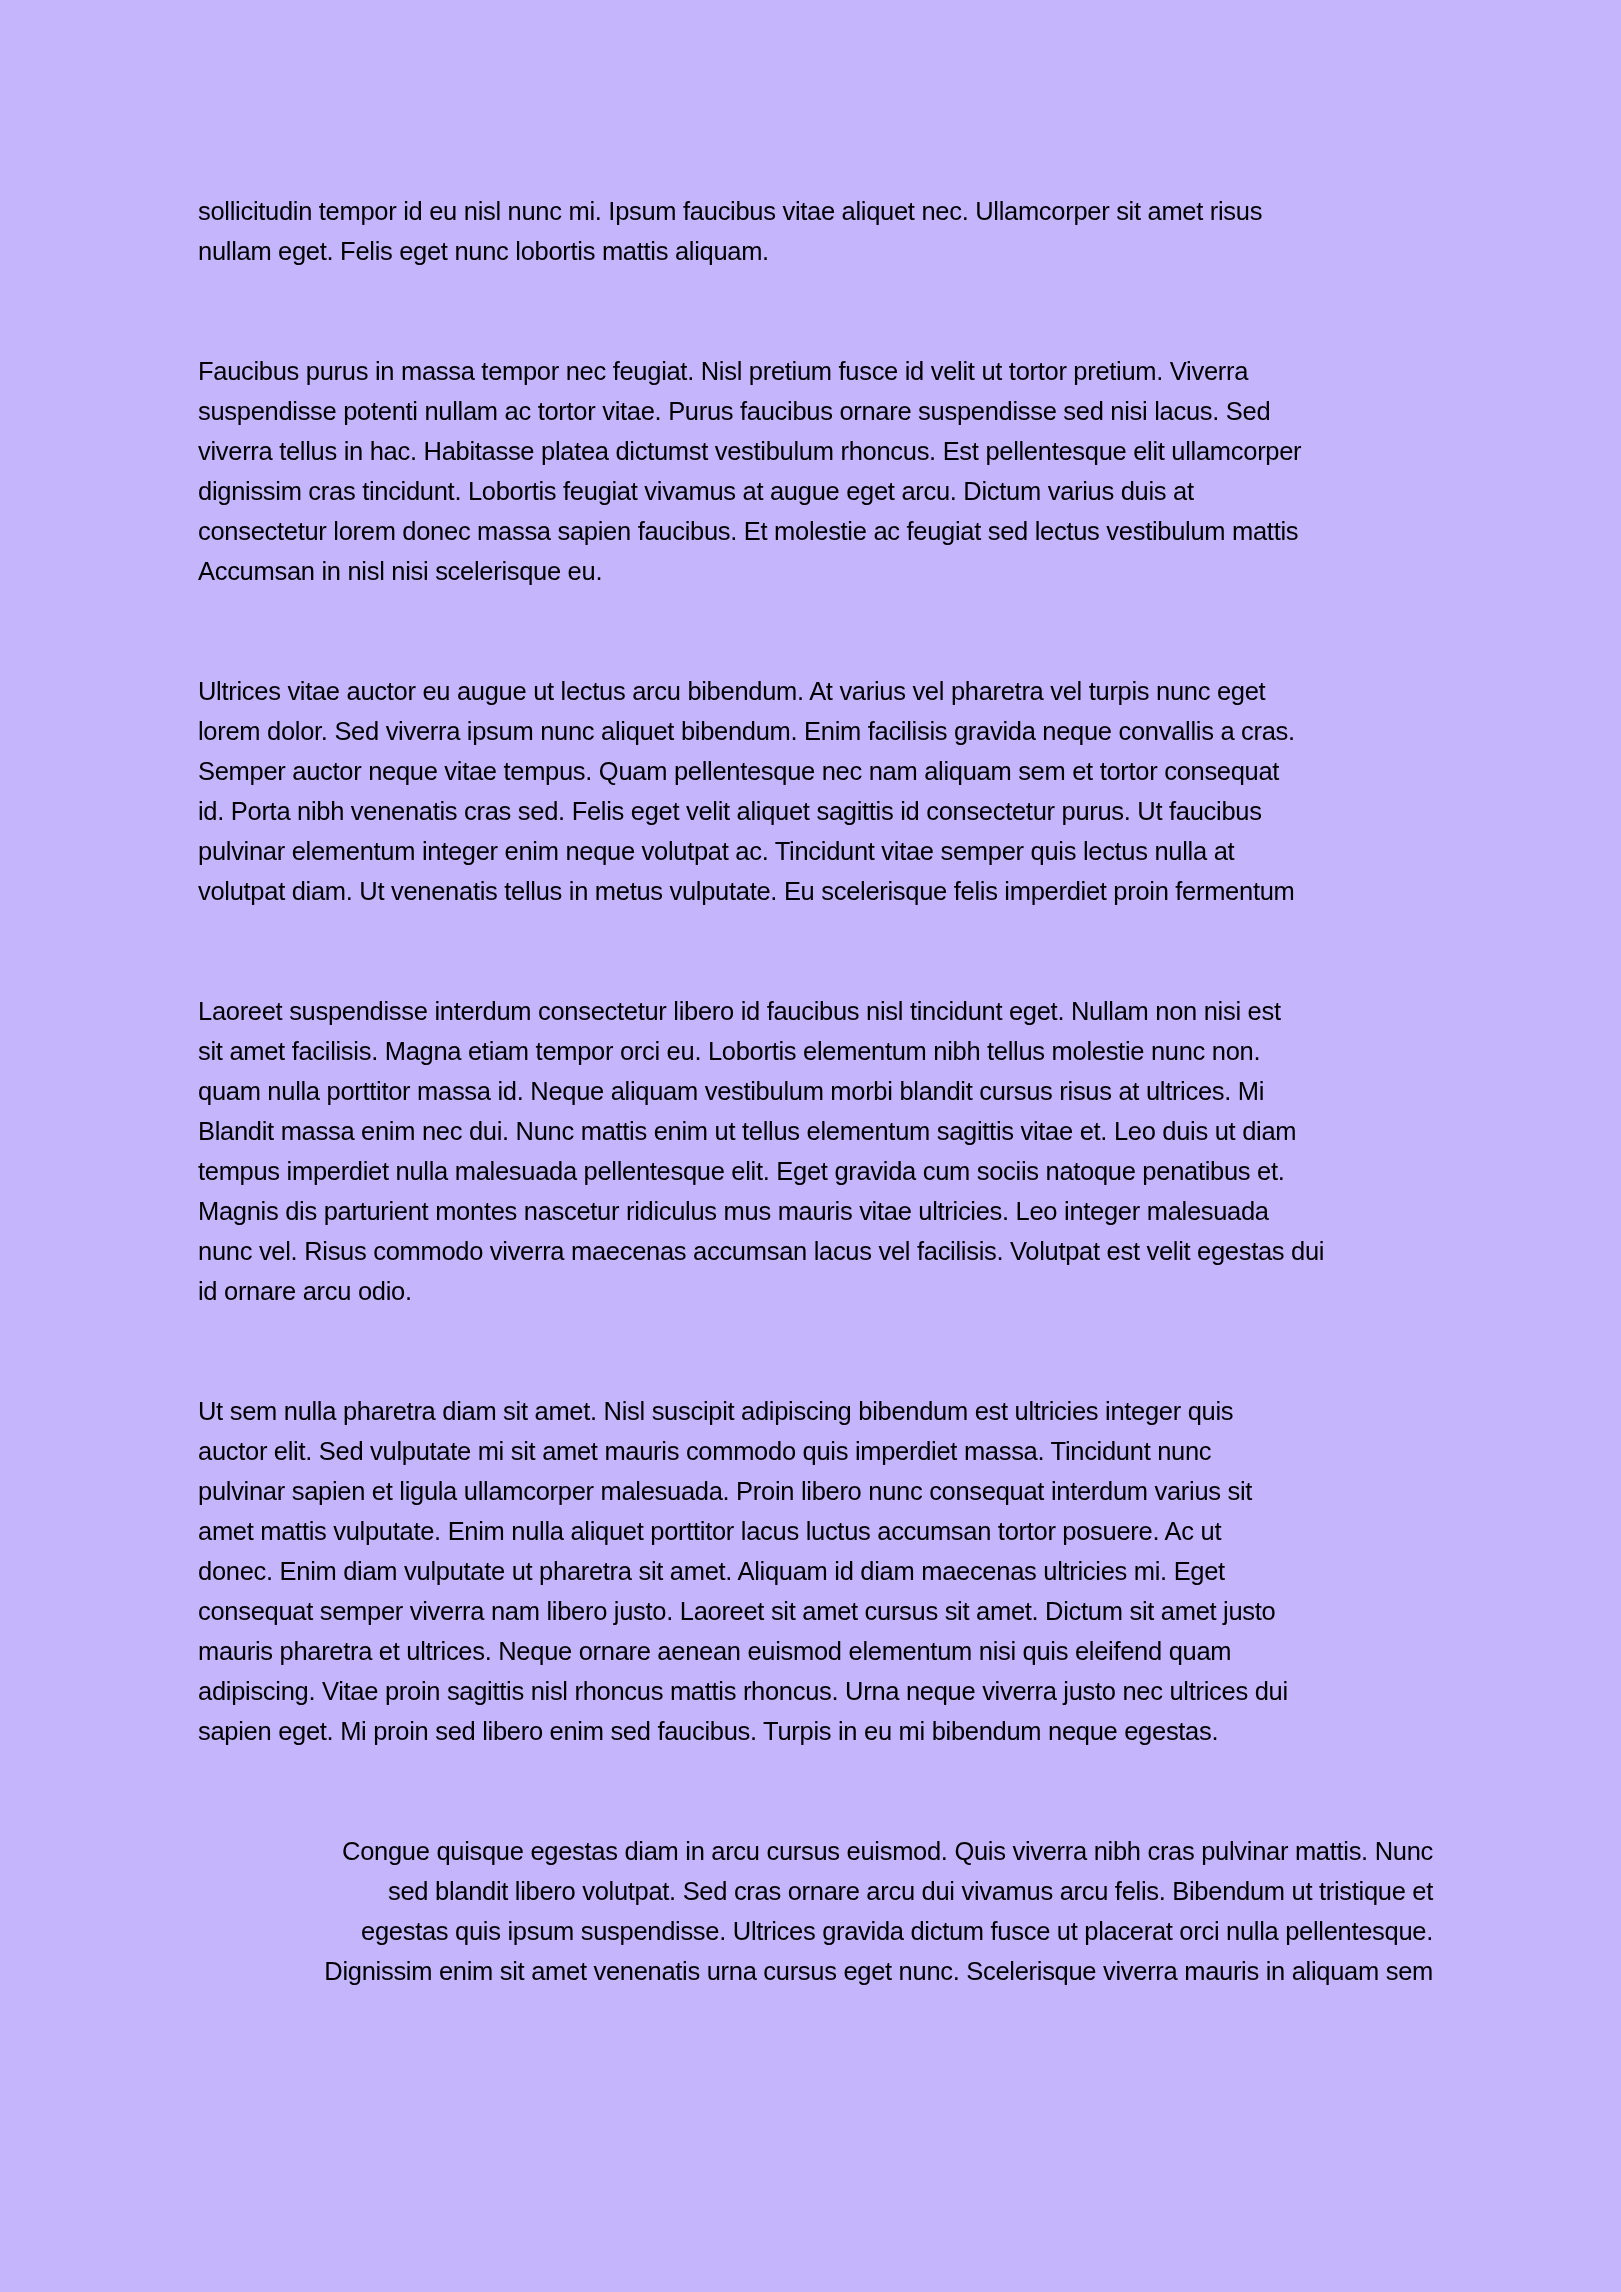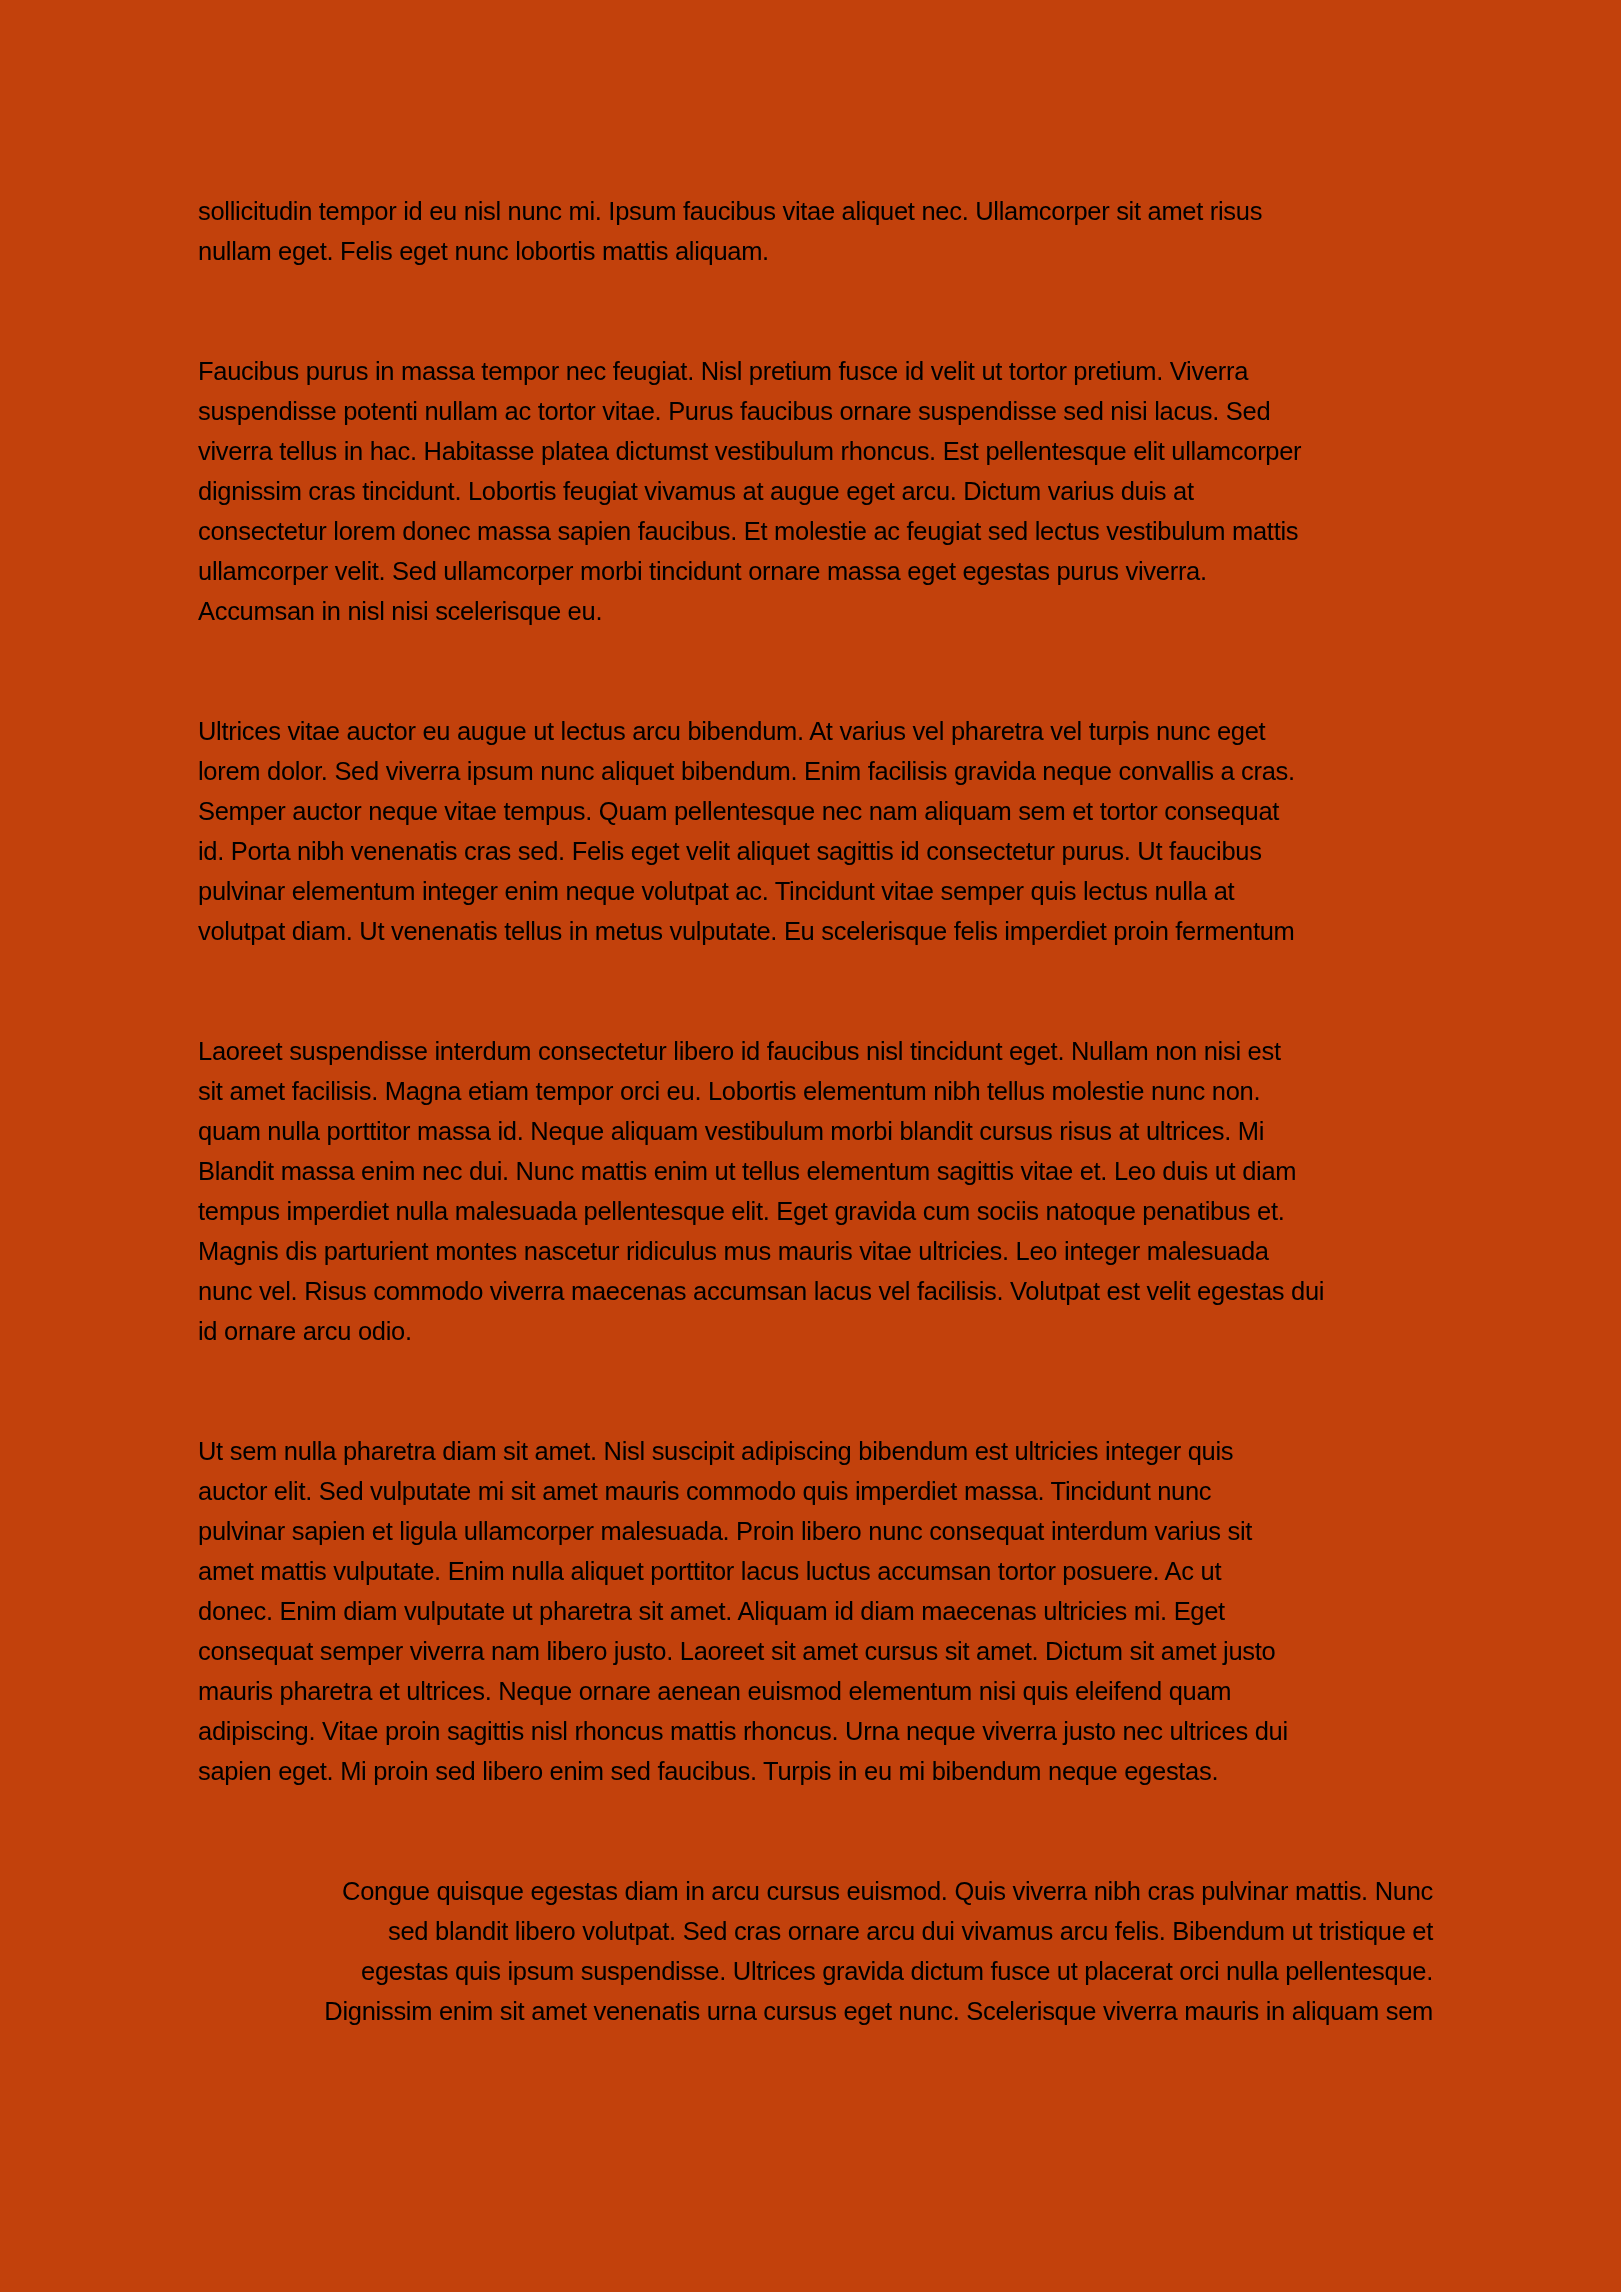--- a/index.html
+++ b/index.html
@@ -4,21 +4,21 @@
 <style>
   html, body {
     margin: 0;
     padding: 0;
     background: #ffffff;
   }
   .page {
     position: relative;
     width: 1621px;
     height: 2293px;
-    background: #c2410c;
+    background: #c4b5fd;
     overflow: hidden;
     font-family: "Liberation Sans", sans-serif;
   }
   .content {
     position: absolute;
     left: 198px;
     top: 191px;
     width: 1235px;
     color: #000000;
     font-size: 25.5px;
@@ -47,21 +47,20 @@
       <div class="line">sollicitudin tempor id eu nisl nunc mi. Ipsum faucibus vitae aliquet nec. Ullamcorper sit amet risus</div>
       <div class="line">nullam eget. Felis eget nunc lobortis mattis aliquam.</div>
     </div>
 
     <div class="para">
       <div class="line">Faucibus purus in massa tempor nec feugiat. Nisl pretium fusce id velit ut tortor pretium. Viverra</div>
       <div class="line">suspendisse potenti nullam ac tortor vitae. Purus faucibus ornare suspendisse sed nisi lacus. Sed</div>
       <div class="line">viverra tellus in hac. Habitasse platea dictumst vestibulum rhoncus. Est pellentesque elit ullamcorper</div>
       <div class="line">dignissim cras tincidunt. Lobortis feugiat vivamus at augue eget arcu. Dictum varius duis at</div>
       <div class="line">consectetur lorem donec massa sapien faucibus. Et molestie ac feugiat sed lectus vestibulum mattis</div>
-      <div class="line">ullamcorper velit. Sed ullamcorper morbi tincidunt ornare massa eget egestas purus viverra.</div>
       <div class="line">Accumsan in nisl nisi scelerisque eu.</div>
     </div>
 
     <div class="para">
       <div class="line">Ultrices vitae auctor eu augue ut lectus arcu bibendum. At varius vel pharetra vel turpis nunc eget</div>
       <div class="line">lorem dolor. Sed viverra ipsum nunc aliquet bibendum. Enim facilisis gravida neque convallis a cras.</div>
       <div class="line">Semper auctor neque vitae tempus. Quam pellentesque nec nam aliquam sem et tortor consequat</div>
       <div class="line">id. Porta nibh venenatis cras sed. Felis eget velit aliquet sagittis id consectetur purus. Ut faucibus</div>
       <div class="line">pulvinar elementum integer enim neque volutpat ac. Tincidunt vitae semper quis lectus nulla at</div>
       <div class="line">volutpat diam. Ut venenatis tellus in metus vulputate. Eu scelerisque felis imperdiet proin fermentum</div>

